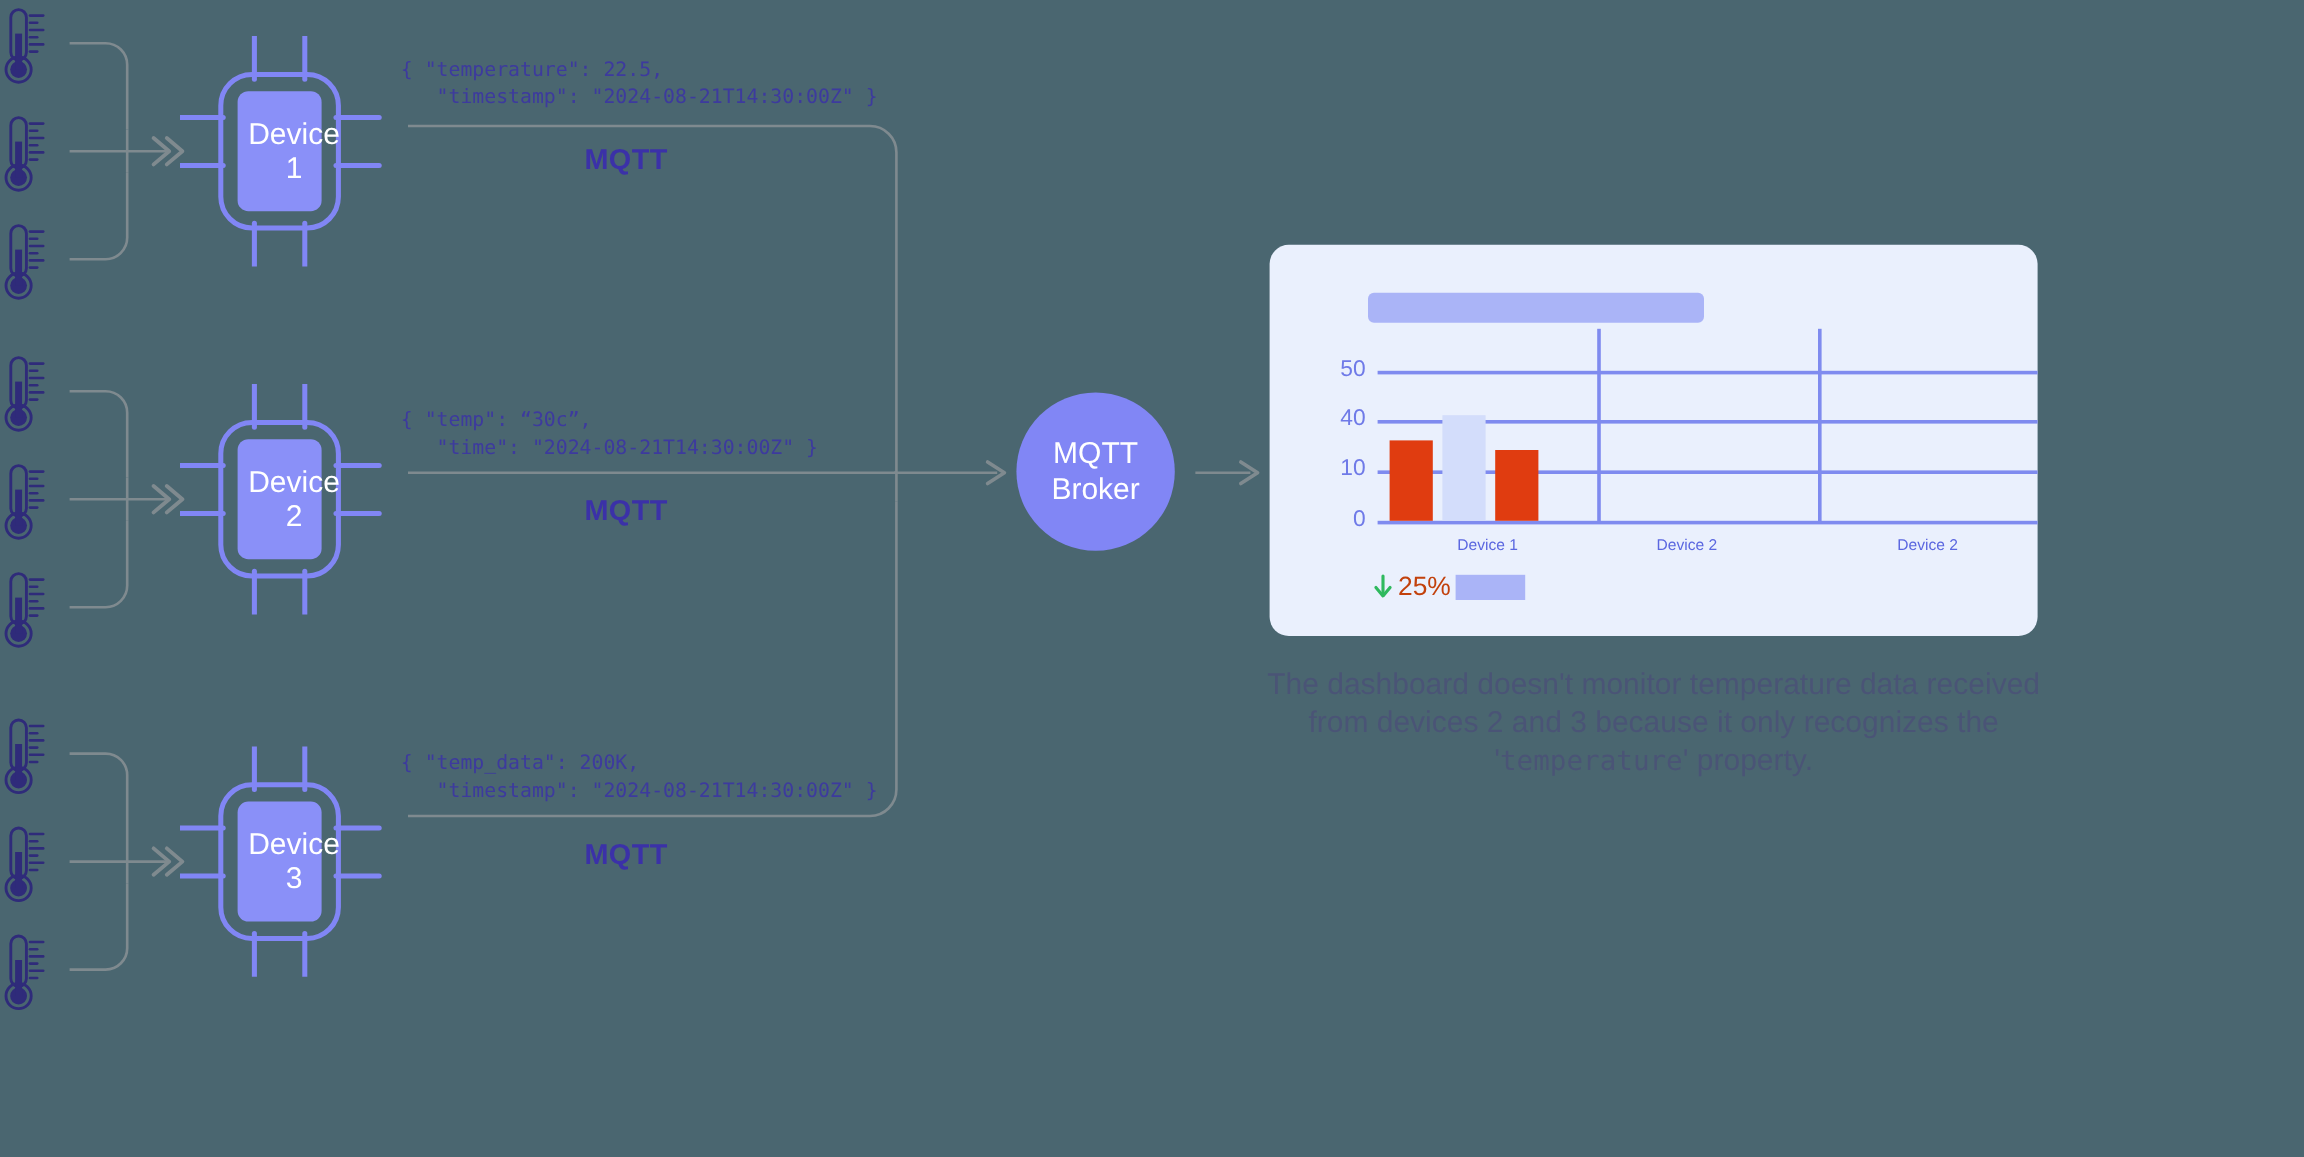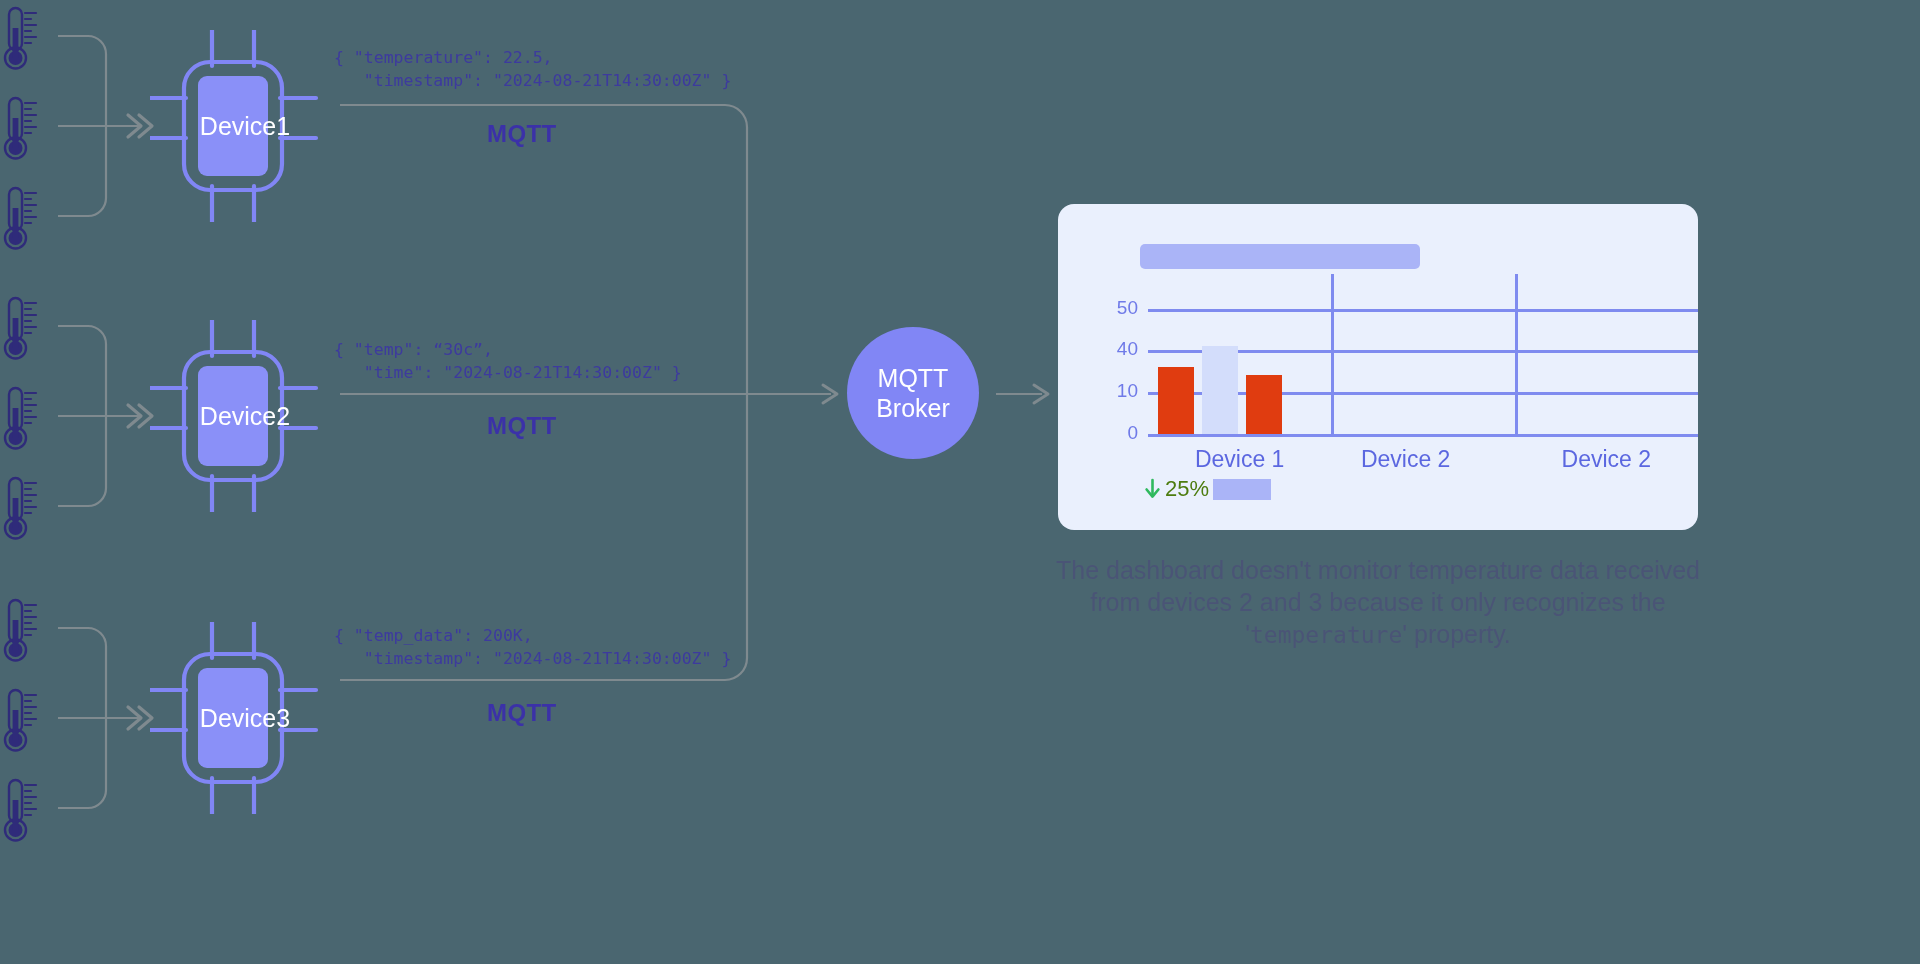--- a/index.html
+++ b/index.html
@@ -23,21 +23,21 @@
 
   .thermo-col { position: absolute; left: 0; top: 0; width: 46px; height: 240px; }
   .thermo { position: absolute; left: 2px; width: 40px; height: 66px; }
 
   .merge-svg { position: absolute; left: 46px; top: 0; width: 130px; height: 240px; }
 
   .chip { position: absolute; left: 150px; top: 24px; width: 190px; height: 192px; }
 
   .chip-label {
     position: absolute; left: 0; top: 0; width: 100%; height: 100%;
-    display: flex; flex-direction: row; align-items: center; justify-content: center;
+    display: flex; flex-direction: column; align-items: center; justify-content: center;
     color: #ffffff; font-size: 25px; line-height: 1.12; text-align: center;
     pointer-events: none;
   }
 
   
   .payload {
     position: absolute;
     font-family: "DejaVu Sans Mono", "Liberation Mono", monospace;
     font-size: 16.5px;
     line-height: 1.42;
@@ -78,31 +78,31 @@
 
   .axis-label {
     position: absolute;
     color: #6f7ae8;
     font-size: 19px;
     text-align: right;
   }
   .cat-label {
     position: absolute;
     color: #5b67e0;
-    font-size: 23px;
+    font-size: 13px;
     text-align: center;
   }
   .gridline { position: absolute; background: #7f8bef; }
   .bar { position: absolute; }
 
   .delta {
     position: absolute;
     display: flex; align-items: center; gap: 4px;
   }
-  .delta-pct { color: #4d7c0f; font-size: 22px; }
+  .delta-pct { color: #c2410c; font-size: 22px; }
   .delta-bar { width: 58px; height: 21px; background: #aab4f7; }
 
   .caption {
     position: absolute;
     color: #4b4a7a;
     opacity: .62;
     font-size: 25px;
     line-height: 1.28;
     text-align: center;
   }

